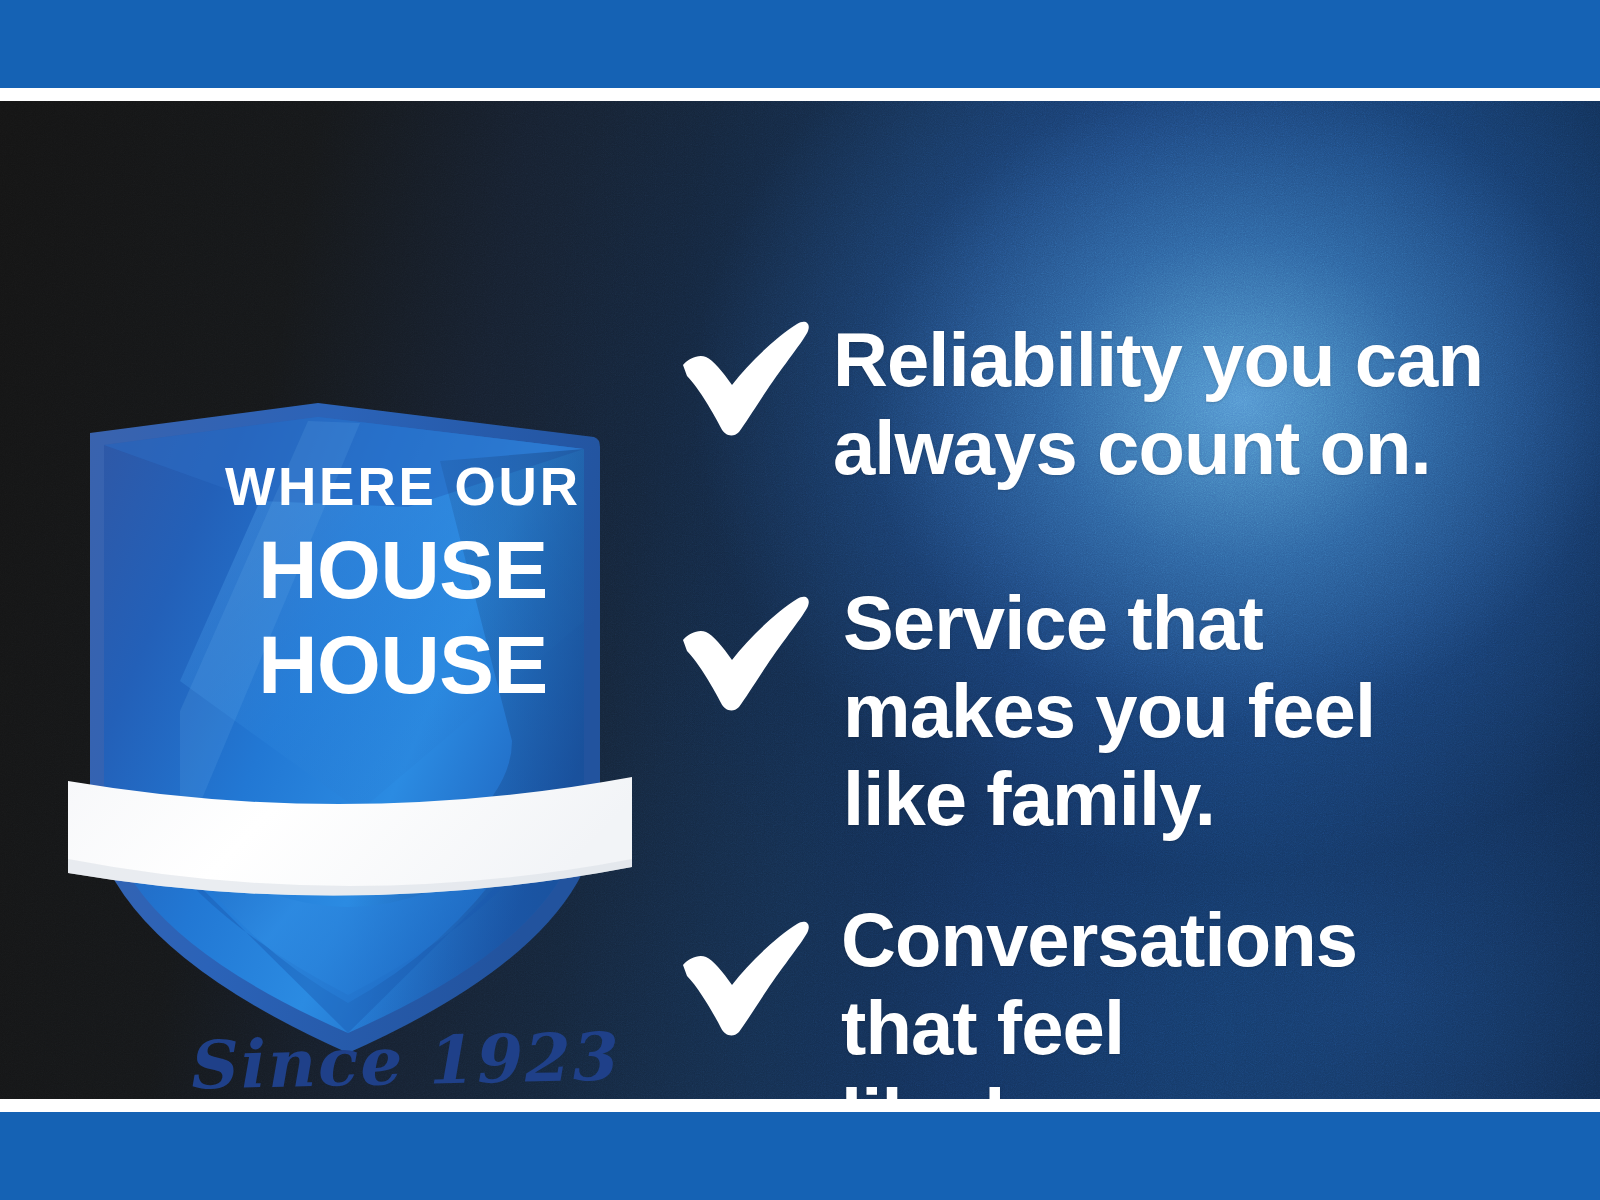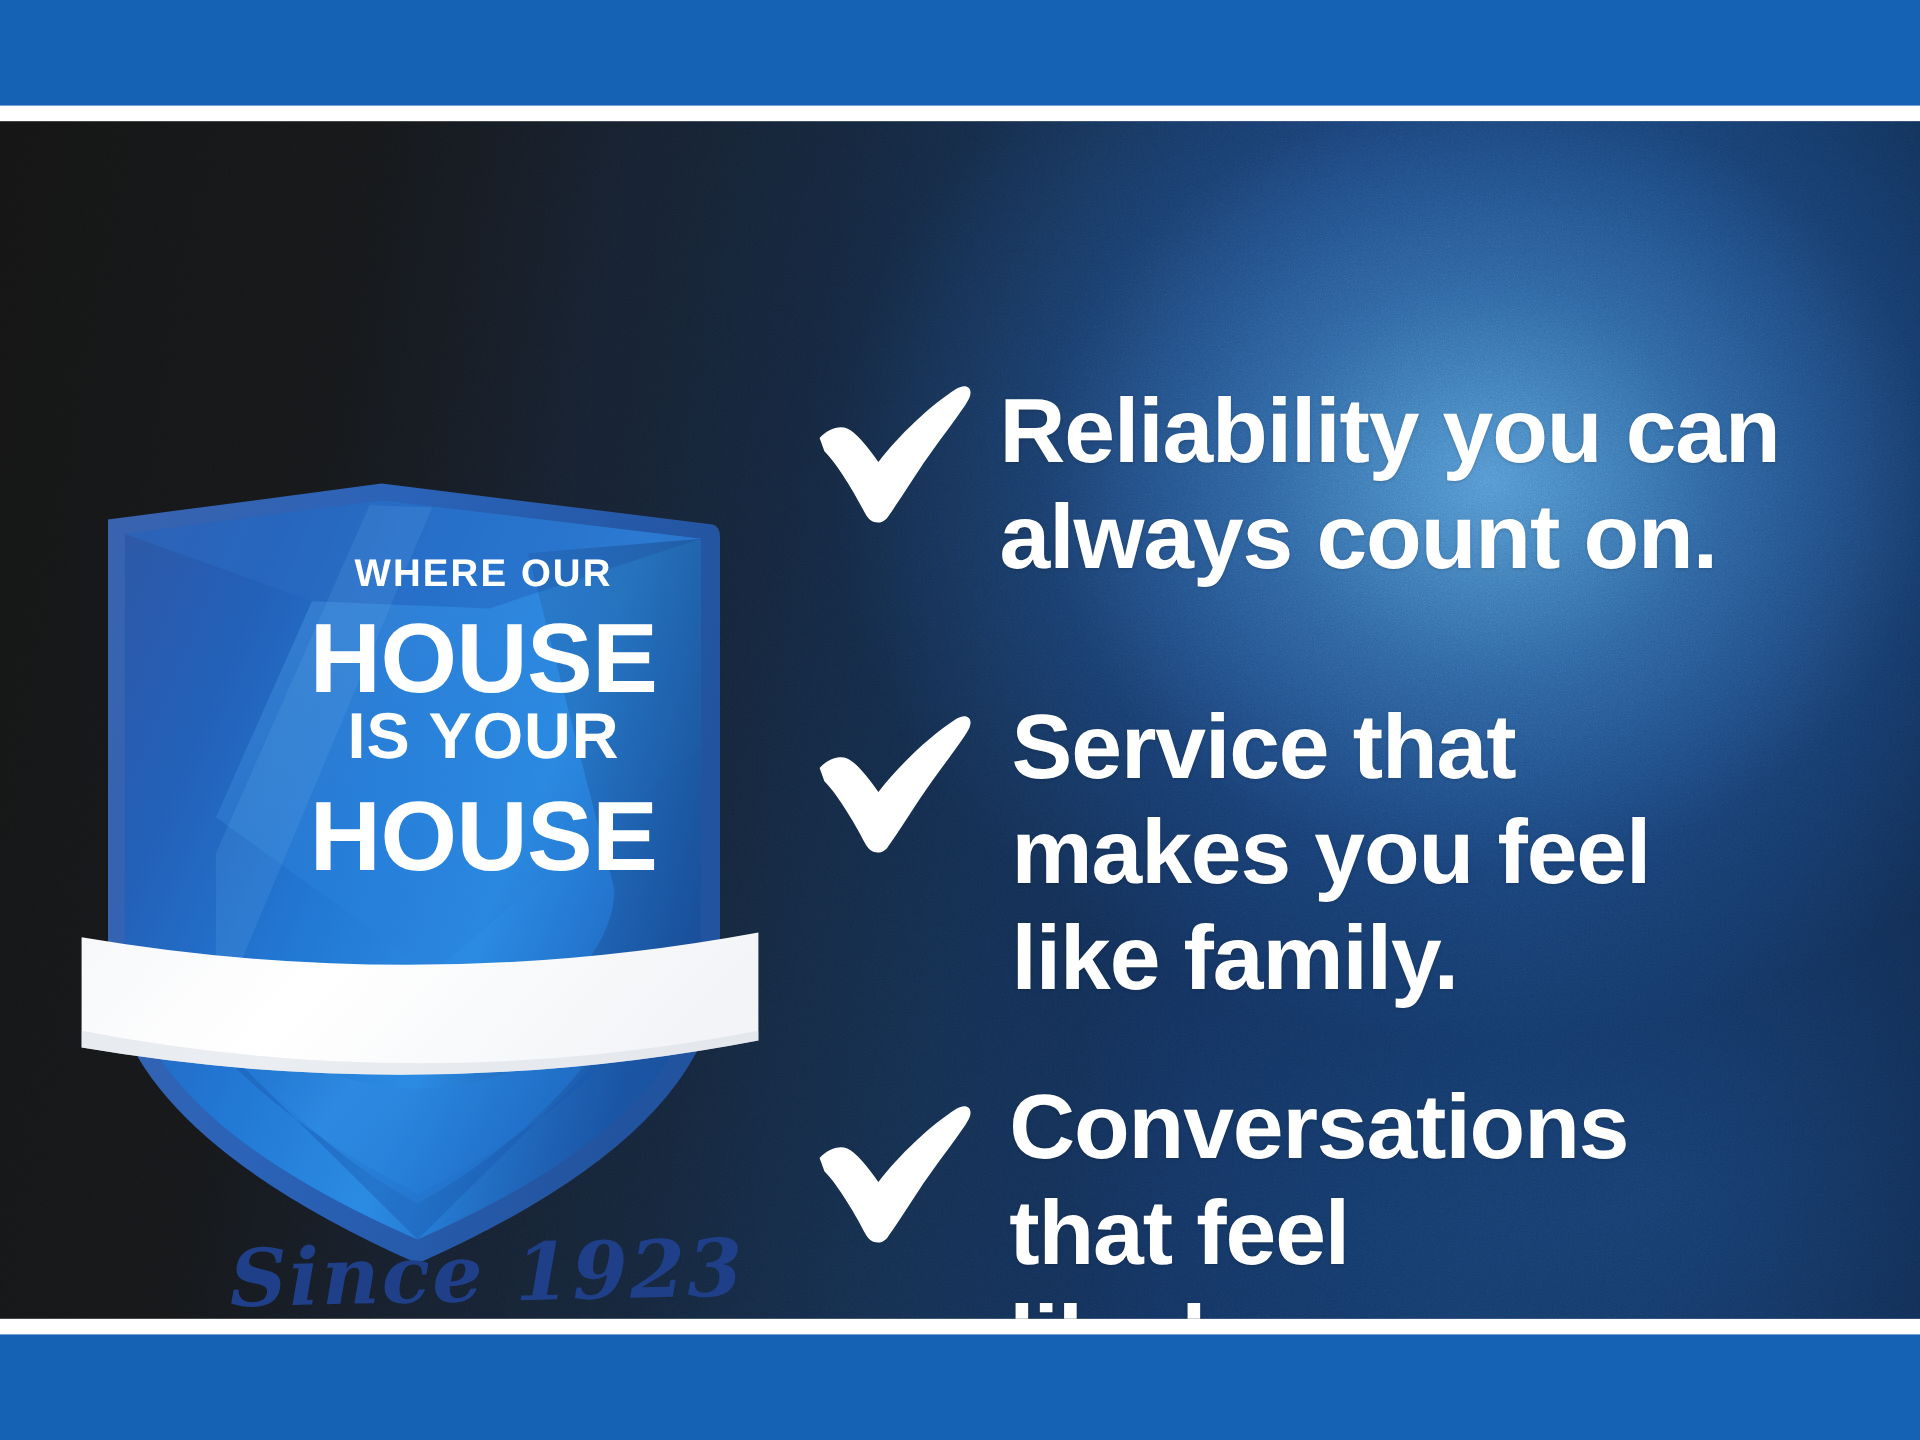--- a/index.html
+++ b/index.html
@@ -91,21 +91,21 @@
     text-align: center;
     color: #ffffff;
     text-transform: uppercase;
     font-family: "Liberation Sans", sans-serif;
     font-weight: 700;
     line-height: 0.92;
     letter-spacing: 0.02em;
     pointer-events: none;
   }
   .badge-line-sm {
-    font-size: 32px;
+    font-size: 53px;
     letter-spacing: 0.055em;
     margin-bottom: 20px;
   }
   .badge-line-lg {
     font-size: 82px;
     letter-spacing: -0.005em;
     margin-bottom: 2px;
     margin-top: 20px;
   }
   .badge-line-md {
@@ -259,21 +259,20 @@
                  Q 290 448 572 396
                  L 572 486
                  Q 290 540 8 492 Z" fill="url(#ribbonGrad)"></path>
 
         <path d="M 8 478 Q 290 532 572 478 L 572 486 Q 290 540 8 492 Z" fill="#D9DEE6" opacity="0.55"></path>
       </svg>
 
       <div id="badge-text">
         <div class="badge-line-sm">Where Our</div>
         <div class="badge-line-lg">House</div>
-        <div class="badge-line-md">Is Your</div>
         <div class="badge-line-lg">House</div>
       </div>
 
       <div id="badge-since">Since 1923</div>
     </div>
 
     <div id="bullets">
 
       <div id="bullet-row-1" class="bullet-row">
         <span class="check-icon">

